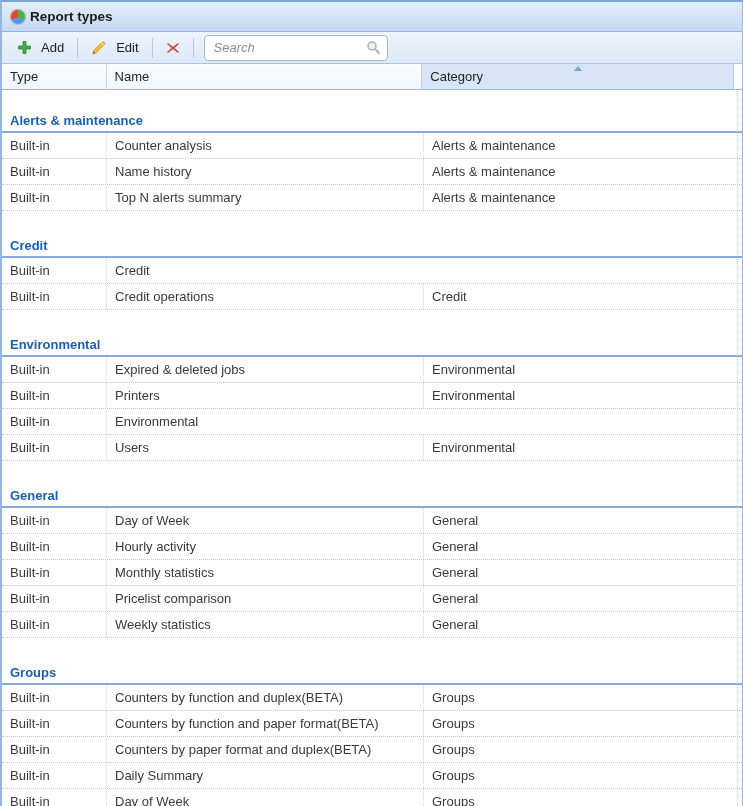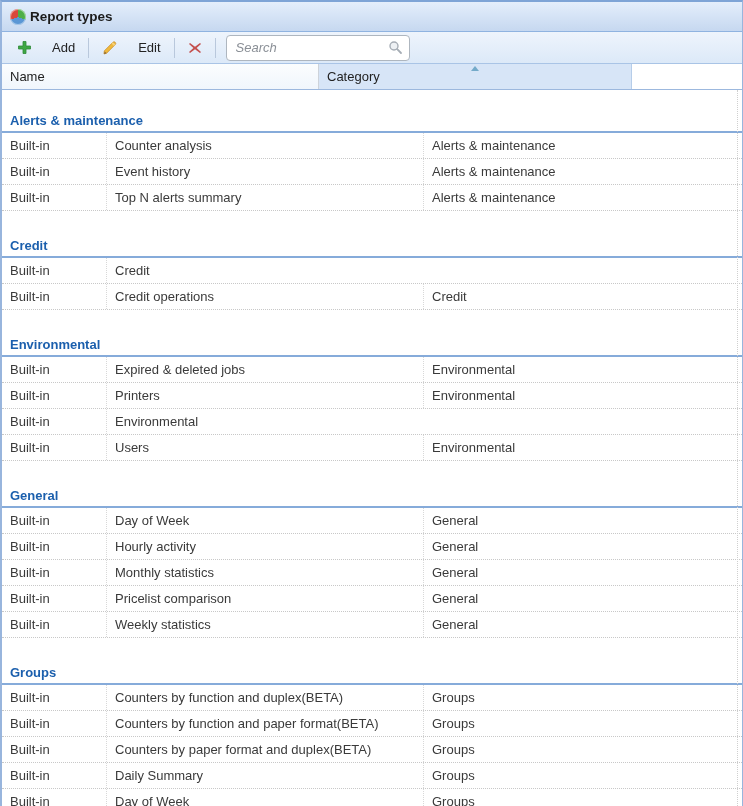--- a/index.html
+++ b/index.html
@@ -25,21 +25,21 @@
   }
   .title-text{ font-size:13.5px; font-weight:bold; color:#1c1c1c; }
 
   
   .toolbar{
     height:32px; display:flex; align-items:center; padding:0 6px;
     background:linear-gradient(#eef4fc,#dcE9f8);
     border-bottom:1px solid #a9c4e6;
   }
   .tb-btn{
-    display:flex; align-items:center; gap:20px; padding:3px 8px; border-radius:3px;
+    display:flex; align-items:center; gap:9px; padding:3px 8px; border-radius:3px;
     font-size:13px; color:#222; cursor:default; background:transparent; border:1px solid transparent;
   }
   .tb-sep{ width:1px; height:20px; background:#b9c8dc; margin:0 4px; }
   .searchbox{
     display:flex; align-items:center; margin-left:6px;
     width:184px; height:26px; background:#fff;
     border:1px solid #aeb6bf; border-radius:4px; padding:0 6px 0 9px;
   }
   .searchbox input{
     flex:1; border:none; outline:none; font-size:13px; font-family:"Liberation Sans",sans-serif;
@@ -123,20 +123,23 @@
       <span>
         <svg width="15" height="15" viewBox="0 0 15 15">
           <circle cx="6" cy="6" r="4" fill="#eef1f4" stroke="#a6adb5" stroke-width="1.4"></circle>
           <line x1="9.2" y1="9.2" x2="13" y2="13" stroke="#a6adb5" stroke-width="1.8" stroke-linecap="round"></line>
         </svg>
       </span>
     </div>
   </div>
 
   <div class="grid-header">
+    <div class="hcell type">
+      <span>Type</span>
+    </div>
     <div class="hcell name">
       <span>Name</span>
     </div>
     <div class="hcell cat">
       <span class="sort-arrow"></span>
       <span>Category</span>
     </div>
     <div class="hcell fill"></div>
   </div>
 
@@ -145,21 +148,21 @@
     <div id="groups-container">
         <div class="group">
           <div class="group-label">Alerts &amp; maintenance</div>
           <div class="row">
             <div class="cell type">Built-in</div>
             <div class="cell name">Counter analysis</div>
             <div class="cell cat">Alerts &amp; maintenance</div>
           </div>
           <div class="row">
             <div class="cell type">Built-in</div>
-            <div class="cell name">Event history</div>
+            <div class="cell name">Name history</div>
             <div class="cell cat">Alerts &amp; maintenance</div>
           </div>
           <div class="row">
             <div class="cell type">Built-in</div>
             <div class="cell name">Top N alerts summary</div>
             <div class="cell cat">Alerts &amp; maintenance</div>
           </div>
         </div>
         <div class="group">
           <div class="group-label">Credit</div>

